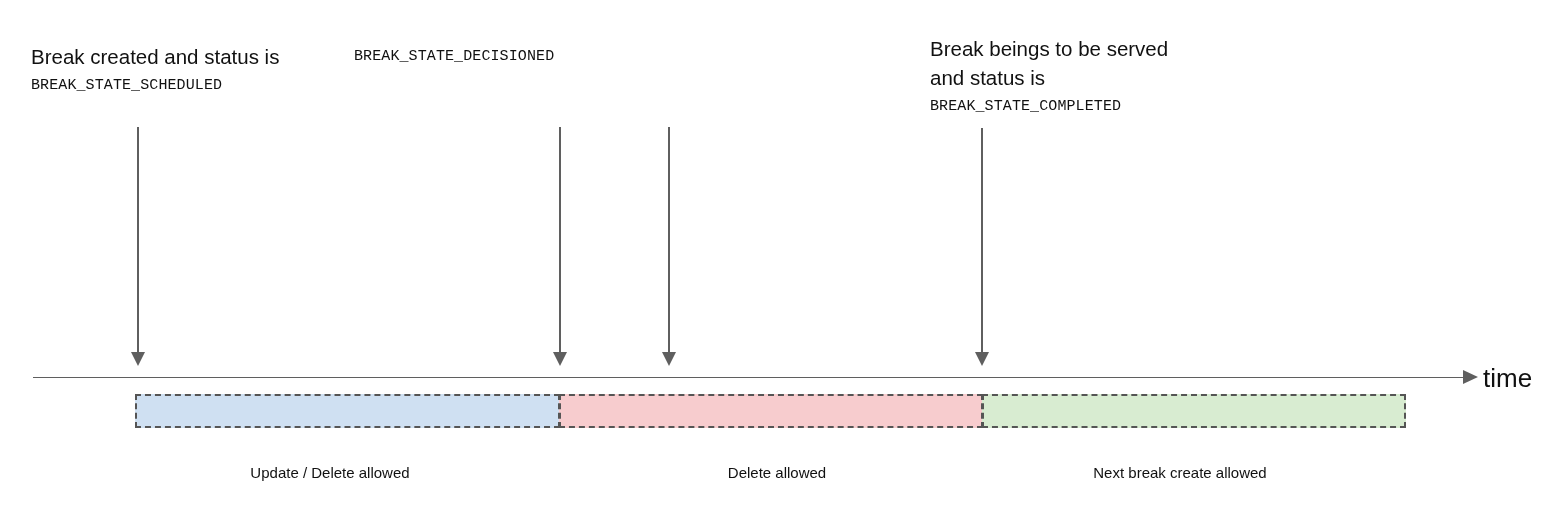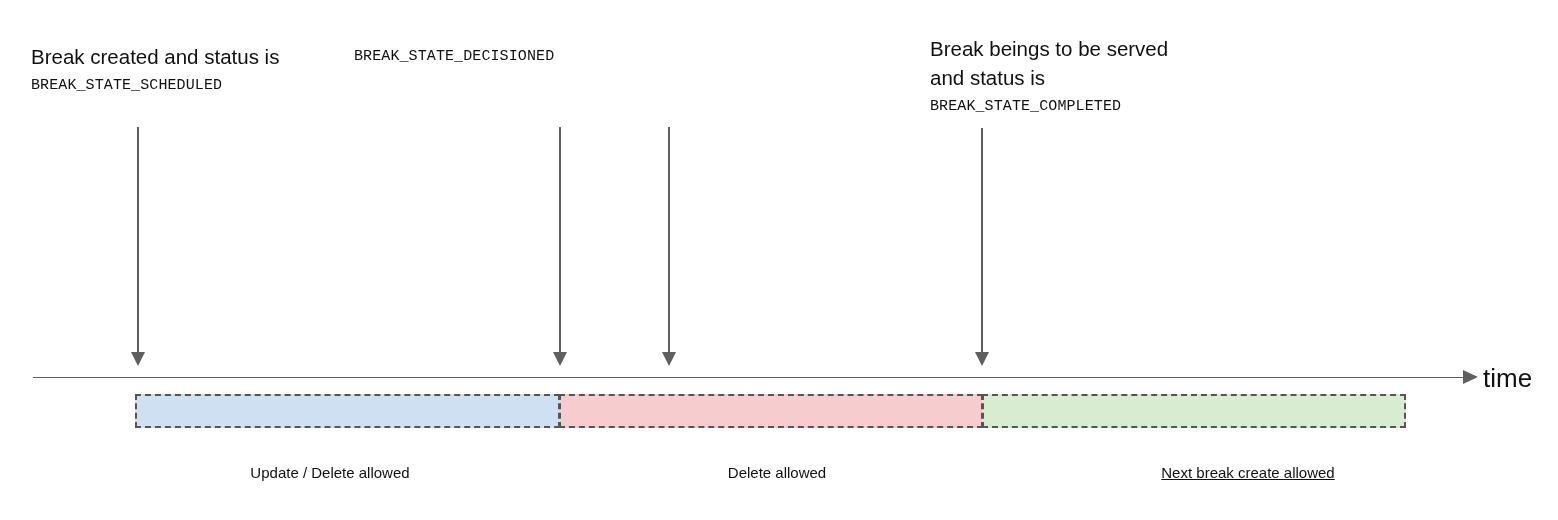--- a/index.html
+++ b/index.html
@@ -149,15 +149,15 @@
   <div class="axis" id="axis-line" style="left: 33px; top: 377px; width: 1432px; border-top-color: rgb(95, 95, 95);"></div>
   <div class="axis-head" id="axis-head" style="left: 1463px; top: 370px; border-left-color: rgb(95, 95, 95);"></div>
   <div class="axis-label" id="axis-label" style="left: 1483px; top: 368px;">time</div>
 
   <div class="band" id="band-0" style="left: 135px; width: 425px; background: rgb(207, 224, 242); border-color: rgb(85, 85, 85);"></div>
   <div class="band" id="band-1" style="left: 559px; width: 424px; background: rgb(247, 204, 206); border-color: rgb(85, 85, 85);"></div>
   <div class="band" id="band-2" style="left: 982px; width: 424px; background: rgb(216, 236, 209); border-color: rgb(85, 85, 85);"></div>
 
   <div class="caption" id="caption-0" style="left: 330px; top: 461px;">Update / Delete allowed</div>
   <div class="caption" id="caption-1" style="left: 777px; top: 461px;">Delete allowed</div>
-  <div class="caption" id="caption-2" style="left: 1248px; top: 461px; text-decoration: underline;">Next break create allowed</div>
+  <div class="caption" id="caption-2" style="left: 1180px; top: 461px;">Next break create allowed</div>
 
 </div>
 
 </body></html>

